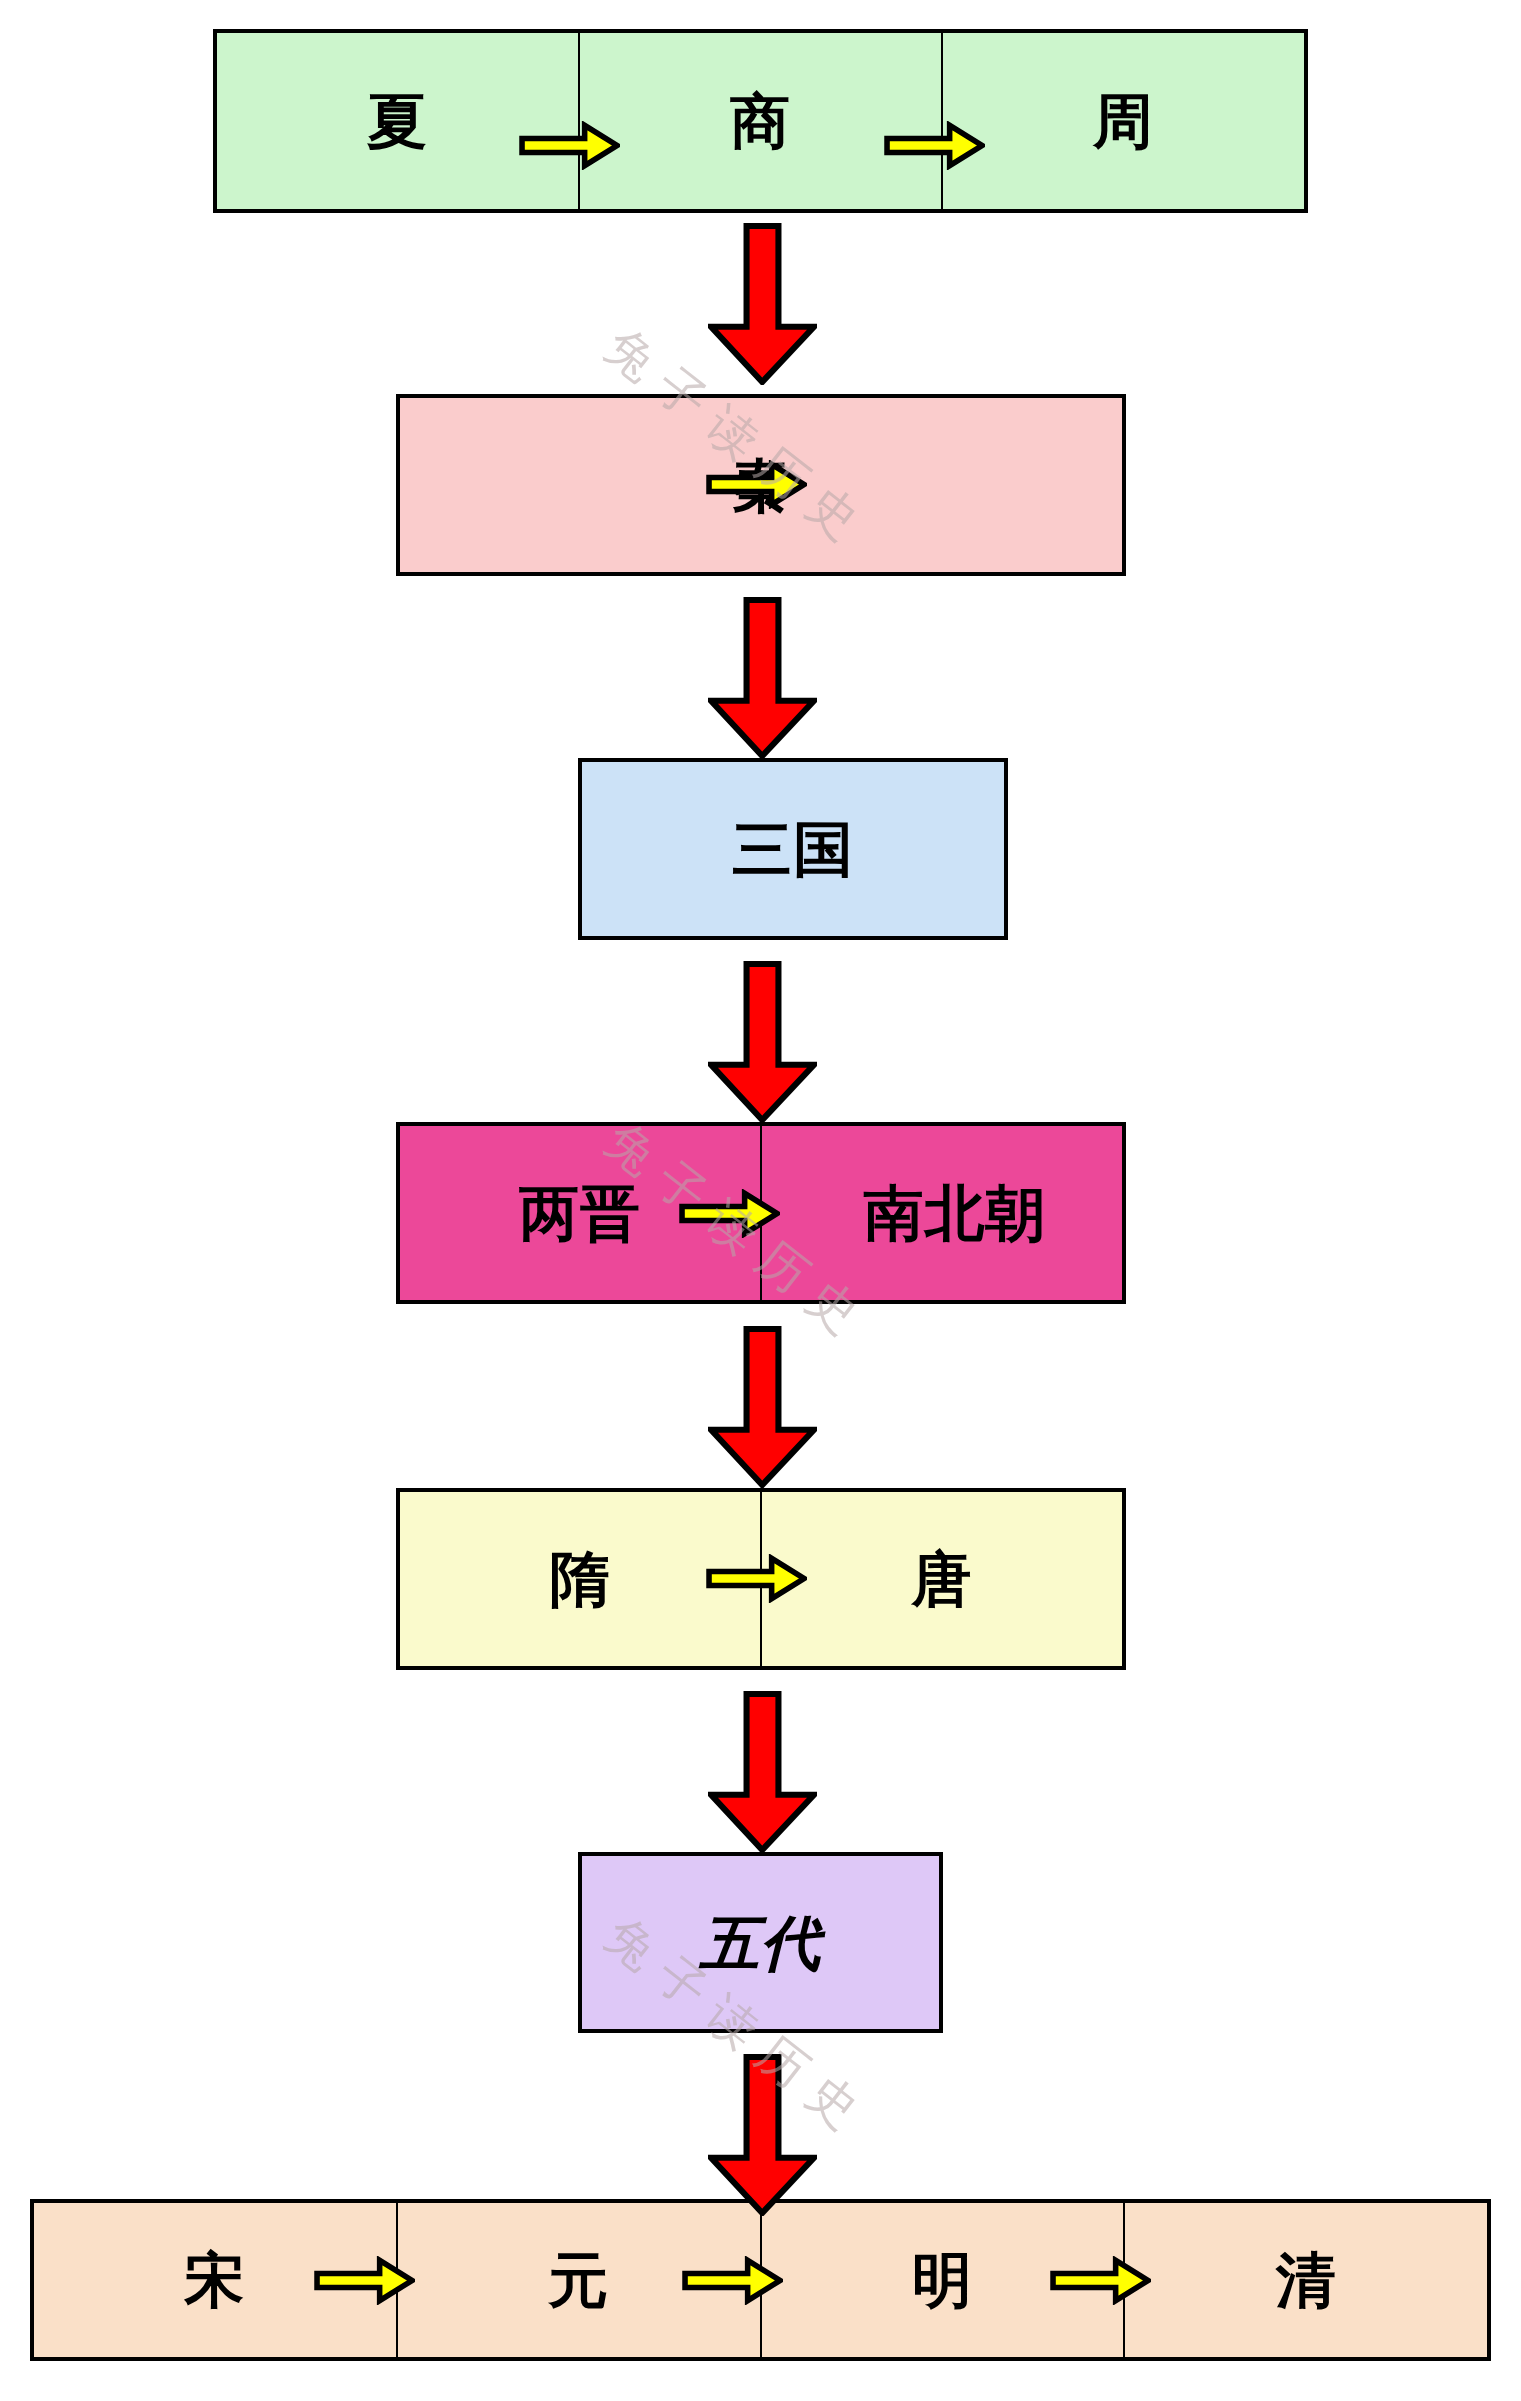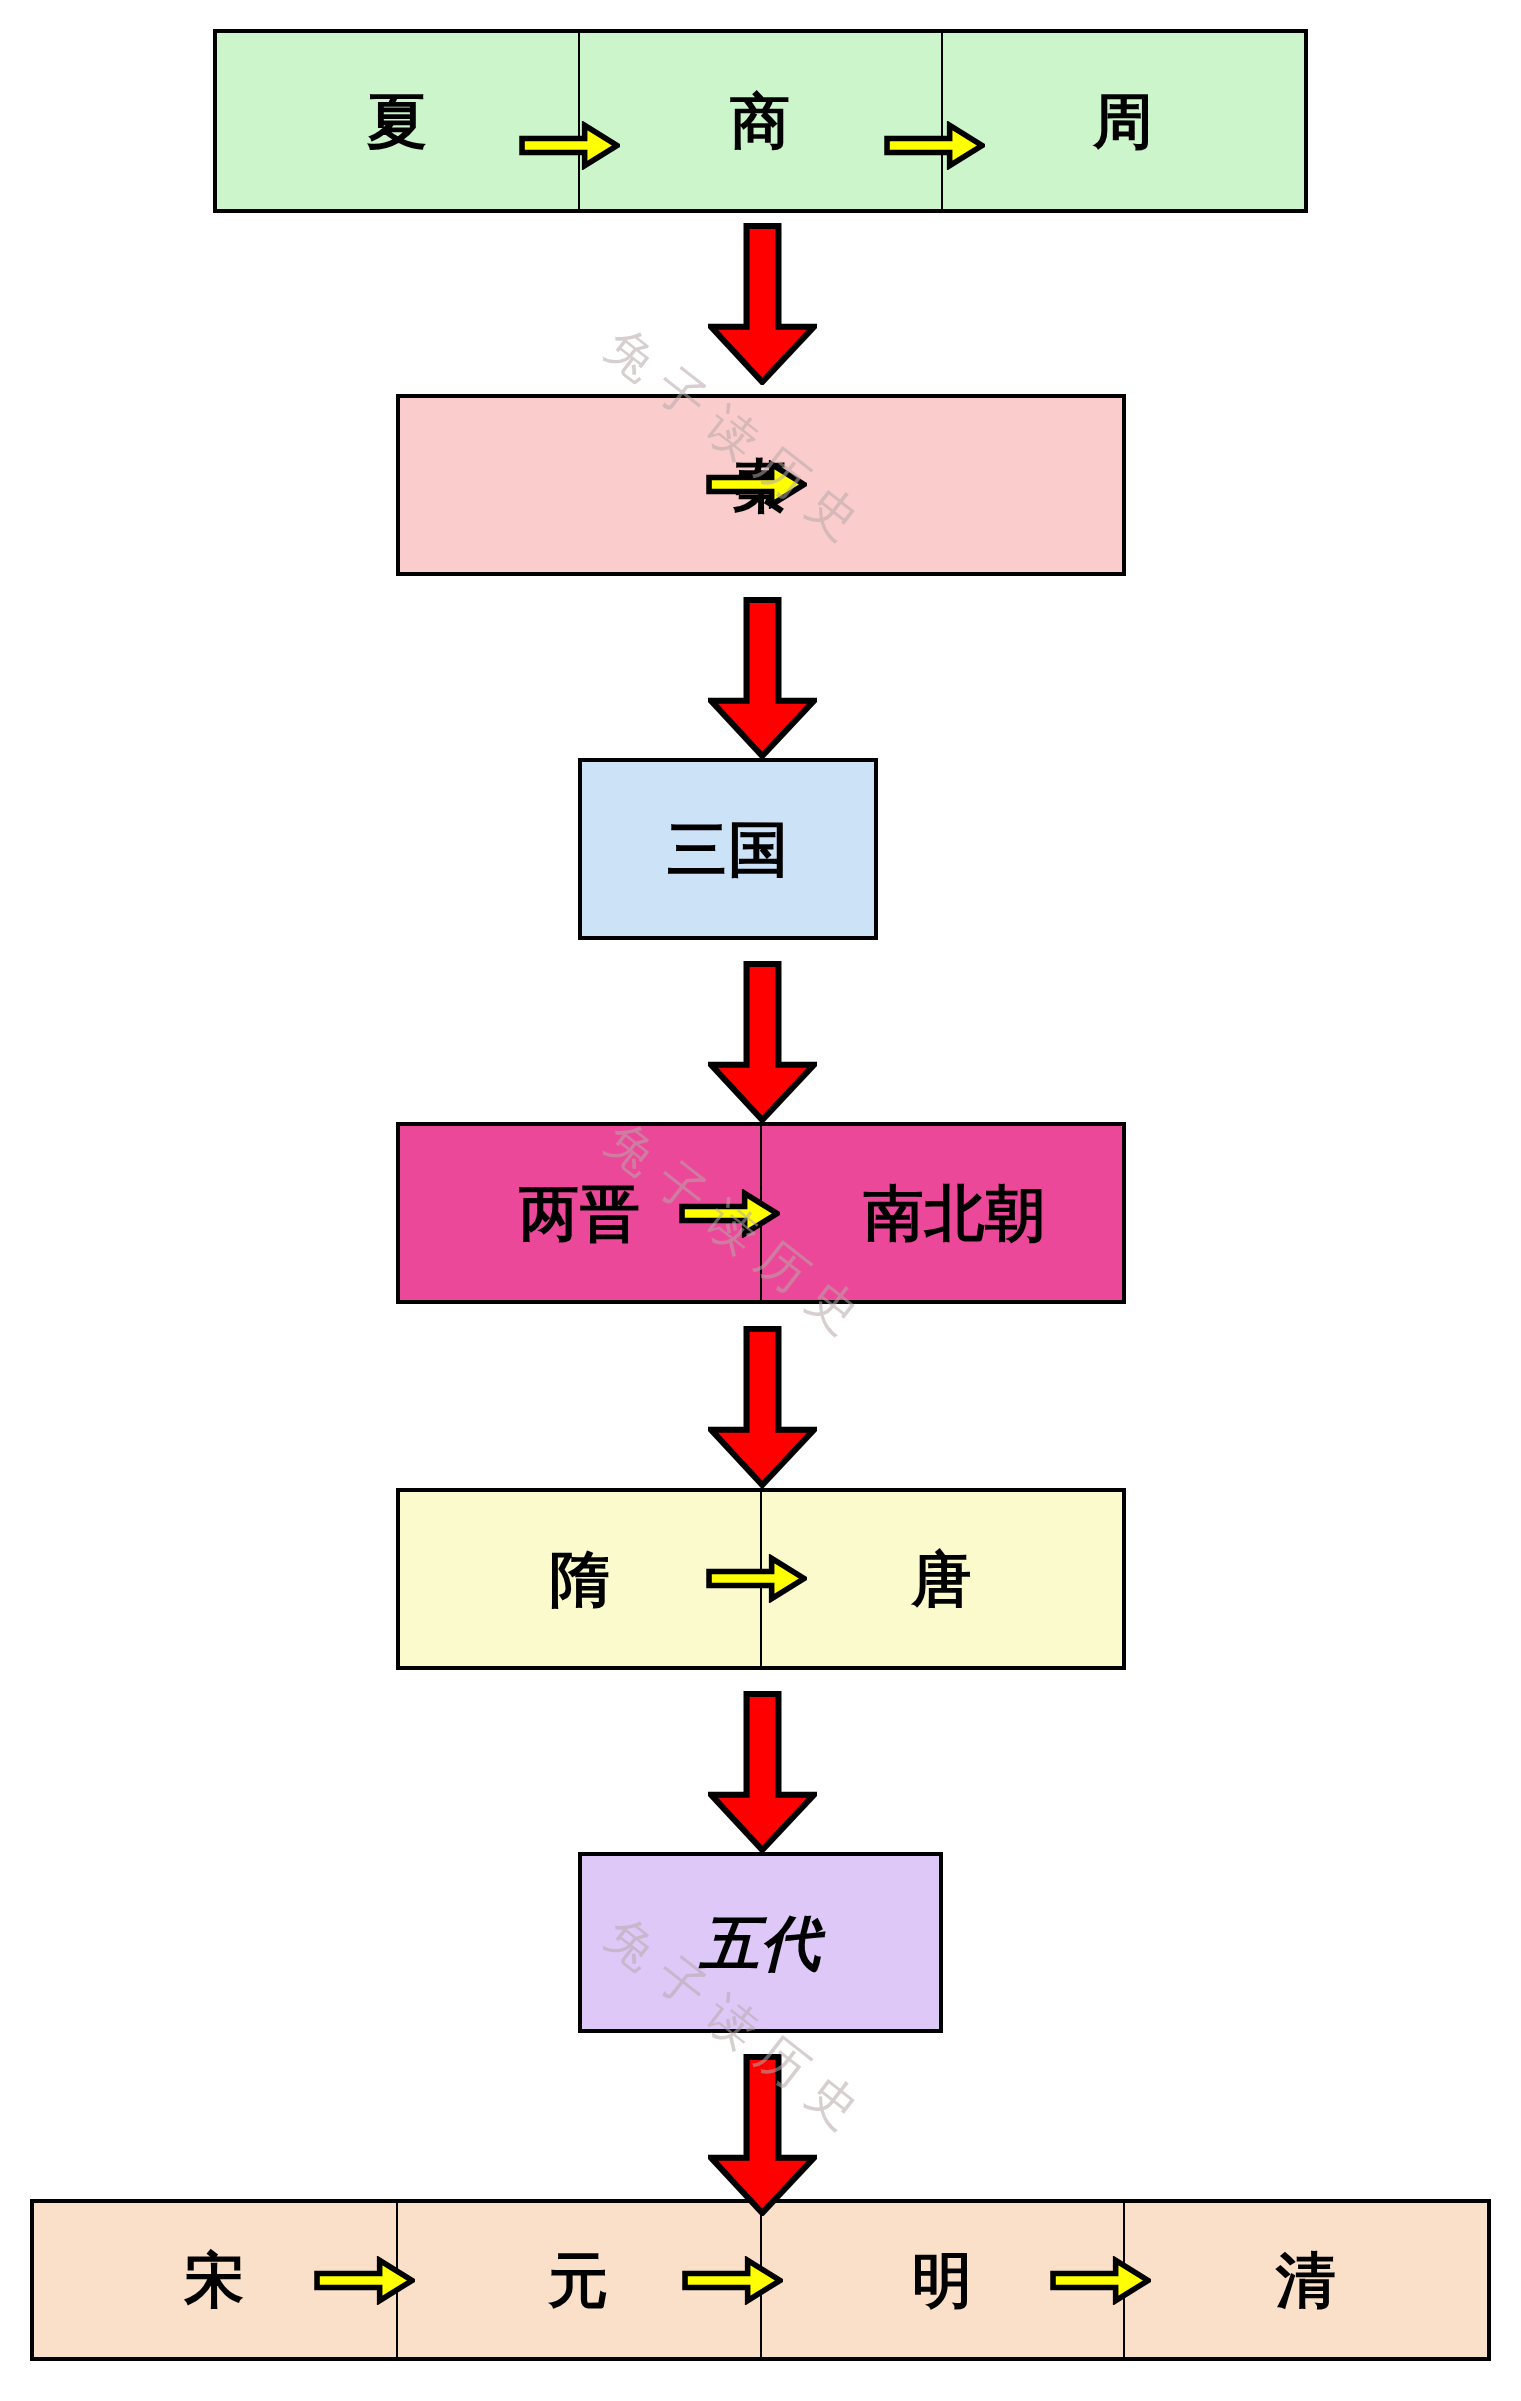--- a/index.html
+++ b/index.html
@@ -112,21 +112,21 @@
     </div>
   </div>
   <svg class="y-arrow" style="left:706px; top:460px; transform:none;" width="101" height="49" viewBox="0 0 200 96">
     <polygon points="6,34 130,34 130,8 194,48 130,88 130,62 6,62" fill="#FFFF00" stroke="#000000" stroke-width="11" stroke-linejoin="miter"></polygon>
   </svg>
 
   <svg class="r-arrow" style="left:708px; top:597px; " width="109" height="162" viewBox="0 0 215 320">
     <polygon points="76,6 139,6 139,205 209,205 107,314 6,205 76,205" fill="#FF0000" stroke="#000000" stroke-width="12" stroke-linejoin="miter"></polygon>
   </svg>
 
-  <div class="dyn-box" style="left:578px; top:758px; width:300px; height:182px; background:#CCE2F7;">
+  <div class="dyn-box" style="left:578px; top:758px; width:430px; height:182px; background:#CCE2F7;">
     <div class="cell">
       <span class="cell-label" style="font-size:60px;">三国</span>
     </div>
   </div>
 
   <svg class="r-arrow" style="left:708px; top:961px; " width="109" height="162" viewBox="0 0 215 320">
     <polygon points="76,6 139,6 139,205 209,205 107,314 6,205 76,205" fill="#FF0000" stroke="#000000" stroke-width="12" stroke-linejoin="miter"></polygon>
   </svg>
 
   <div class="dyn-box" style="left:396px; top:1122px; width:730px; height:182px; background:#ec4899;">

